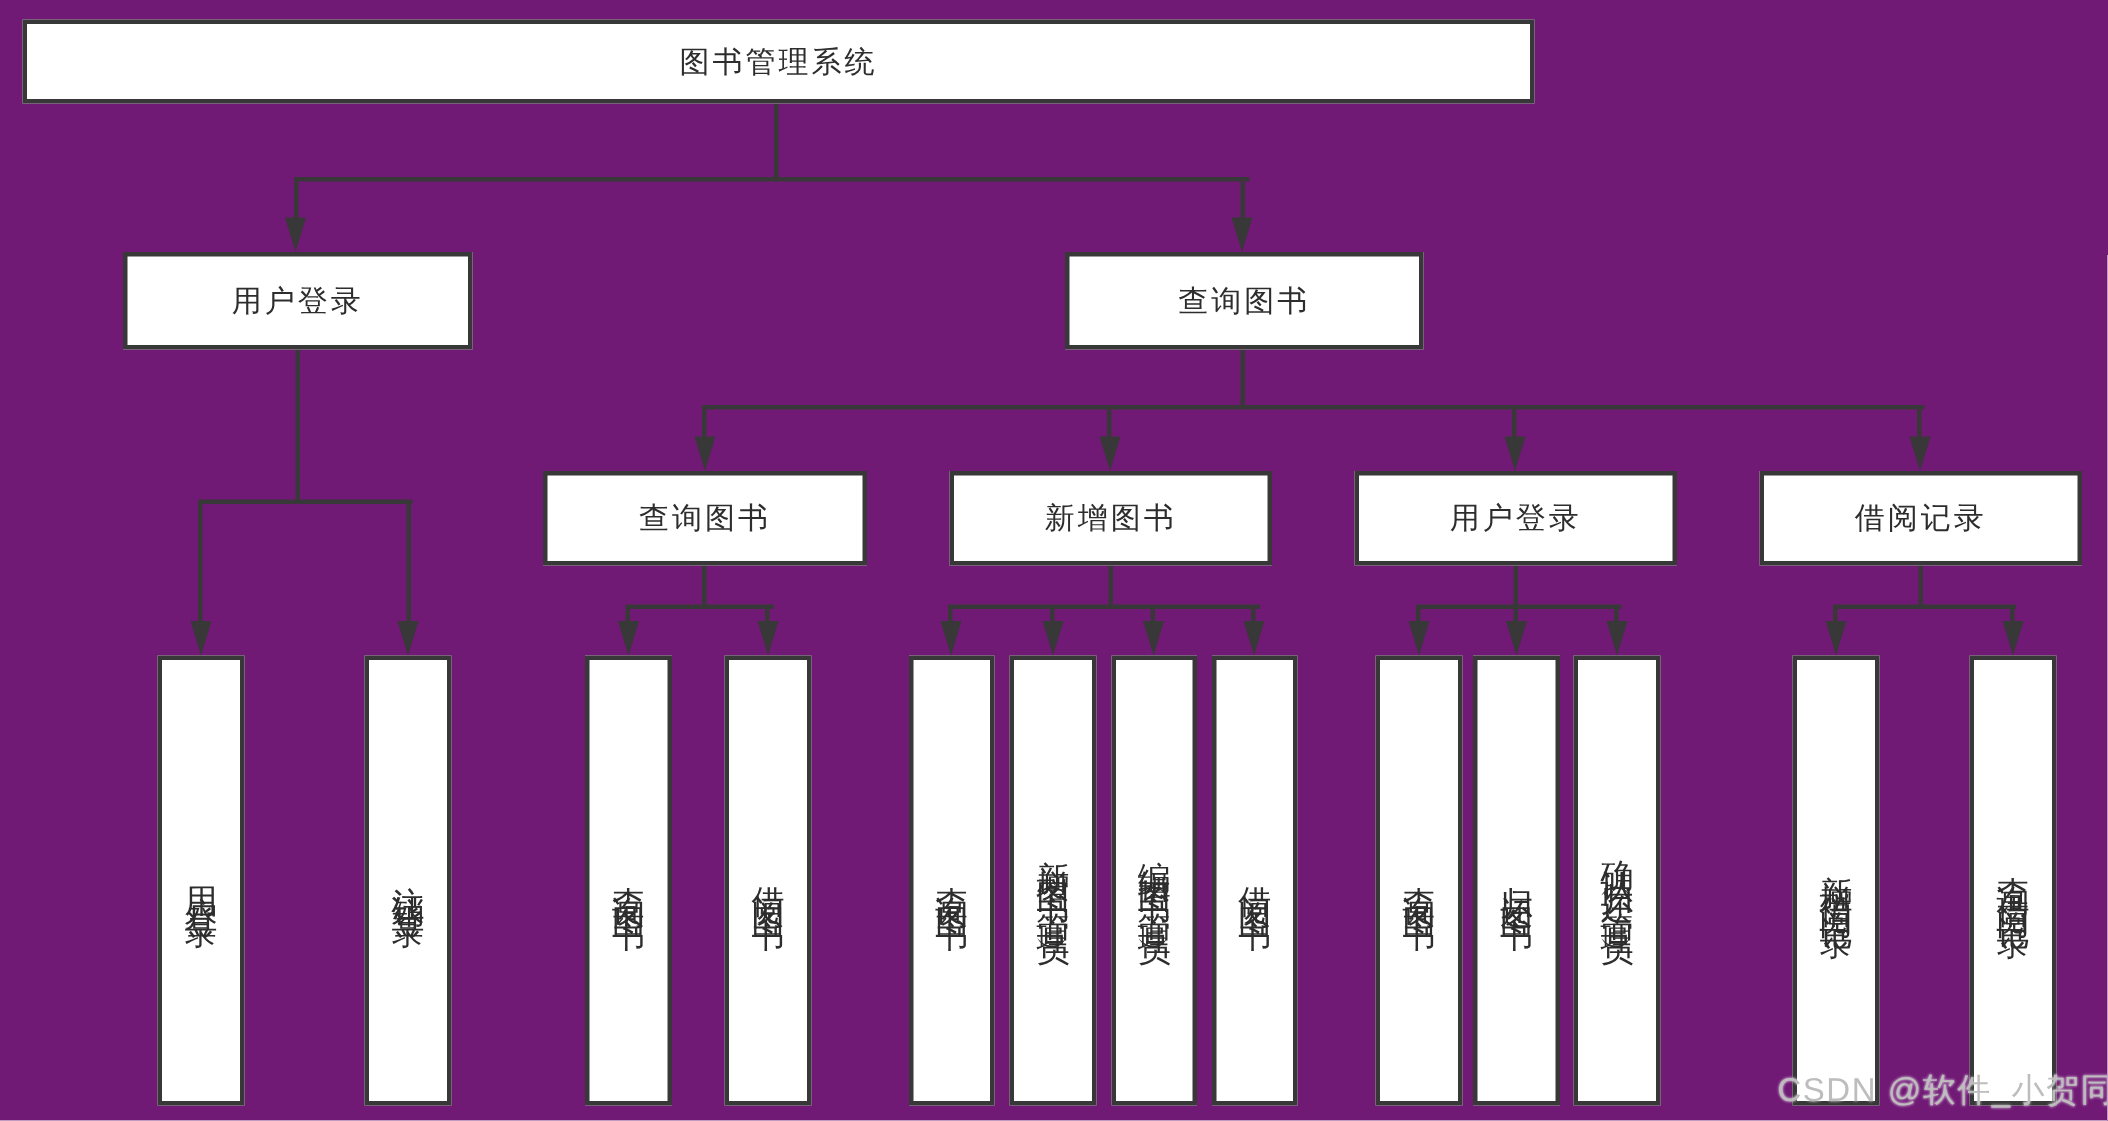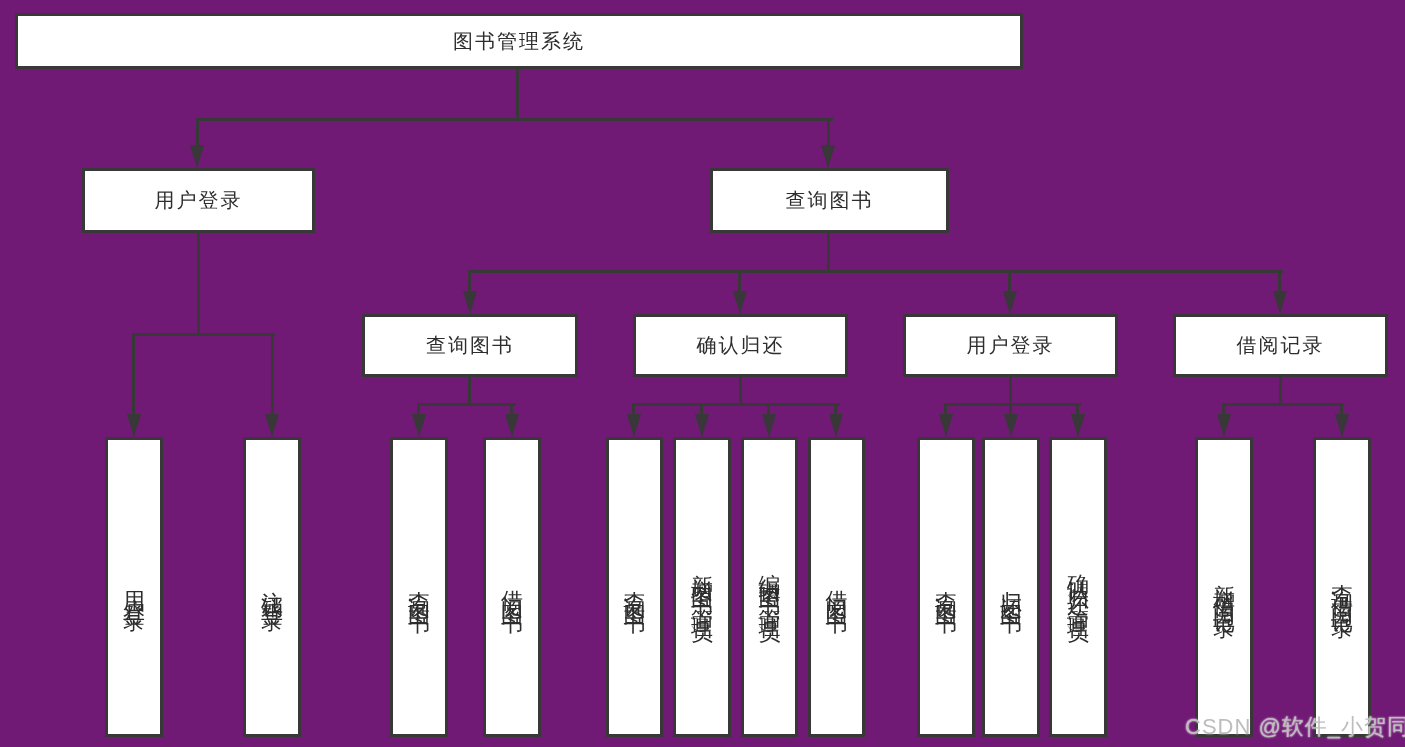--- a/index.html
+++ b/index.html
@@ -94,21 +94,21 @@
   <div class="arrow" style="left:733px;top:291px;"></div>
   <div class="line" style="left:1008px;top:273px;width:3px;height:20px;"></div>
   <div class="arrow" style="left:1003px;top:291px;"></div>
   <div class="line" style="left:1278px;top:273px;width:3px;height:20px;"></div>
   <div class="arrow" style="left:1273px;top:291px;"></div>
 
   <div class="box hbox" style="left:362px;top:314px;width:216px;height:63px;">
     <span>查询图书</span>
   </div>
   <div class="box hbox" style="left:633px;top:314px;width:215px;height:63px;">
-    <span>确认归还</span>
+    <span>新增图书</span>
   </div>
   <div class="box hbox" style="left:903px;top:314px;width:215px;height:63px;">
     <span>用户登录</span>
   </div>
   <div class="box hbox" style="left:1173px;top:314px;width:215px;height:63px;">
     <span>借阅记录</span>
   </div>
 
   <div class="line" style="left:468px;top:377px;width:3px;height:28px;"></div>
   <div class="line" style="left:417px;top:403px;width:99px;height:3px;"></div>

